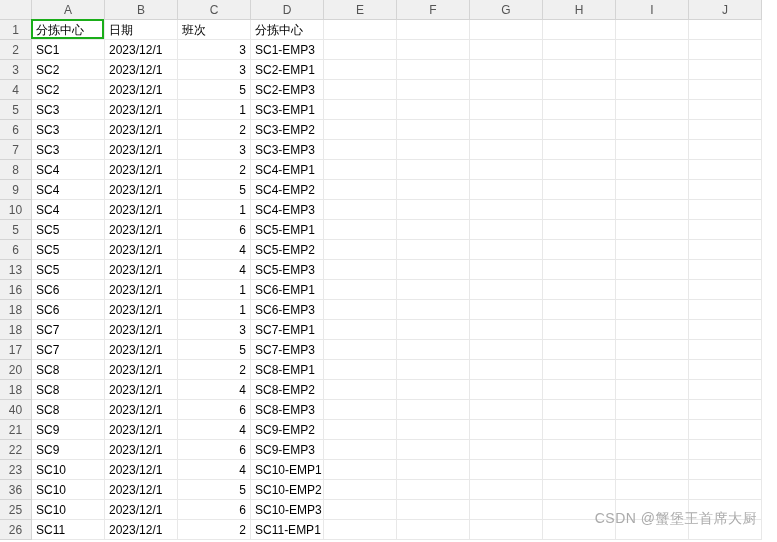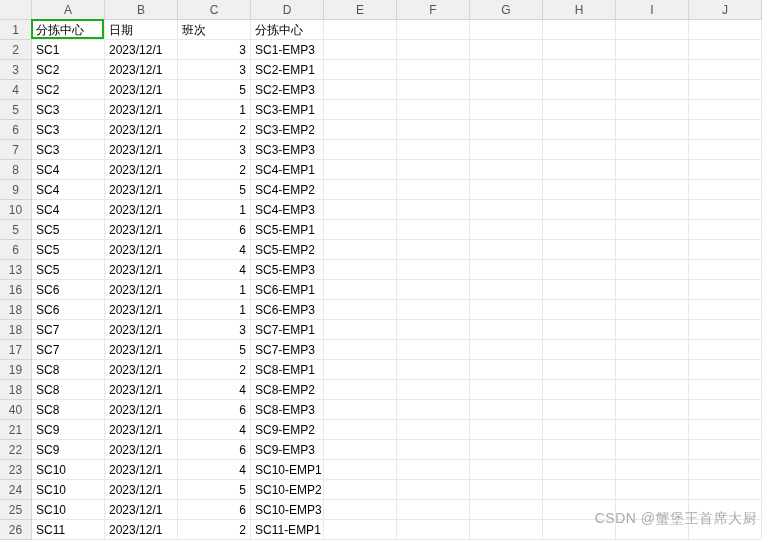--- a/index.html
+++ b/index.html
@@ -262,21 +262,21 @@
     <div class="cell left">SC7</div>
     <div class="cell left">2023/12/1</div>
     <div class="cell right">5</div>
     <div class="cell left">SC7-EMP3</div>
     <div class="cell left"></div>
     <div class="cell left"></div>
     <div class="cell left"></div>
     <div class="cell left"></div>
     <div class="cell left"></div>
     <div class="cell left"></div>
-    <div class="row-head">19</div>
+    <div class="row-head">20</div>
     <div class="cell left">SC8</div>
     <div class="cell left">2023/12/1</div>
     <div class="cell right">2</div>
     <div class="cell left">SC8-EMP1</div>
     <div class="cell left"></div>
     <div class="cell left"></div>
     <div class="cell left"></div>
     <div class="cell left"></div>
     <div class="cell left"></div>
     <div class="cell left"></div>
@@ -328,21 +328,21 @@
     <div class="cell left">SC10</div>
     <div class="cell left">2023/12/1</div>
     <div class="cell right">4</div>
     <div class="cell left">SC10-EMP1</div>
     <div class="cell left"></div>
     <div class="cell left"></div>
     <div class="cell left"></div>
     <div class="cell left"></div>
     <div class="cell left"></div>
     <div class="cell left"></div>
-    <div class="row-head">24</div>
+    <div class="row-head">36</div>
     <div class="cell left">SC10</div>
     <div class="cell left">2023/12/1</div>
     <div class="cell right">5</div>
     <div class="cell left">SC10-EMP2</div>
     <div class="cell left"></div>
     <div class="cell left"></div>
     <div class="cell left"></div>
     <div class="cell left"></div>
     <div class="cell left"></div>
     <div class="cell left"></div>

